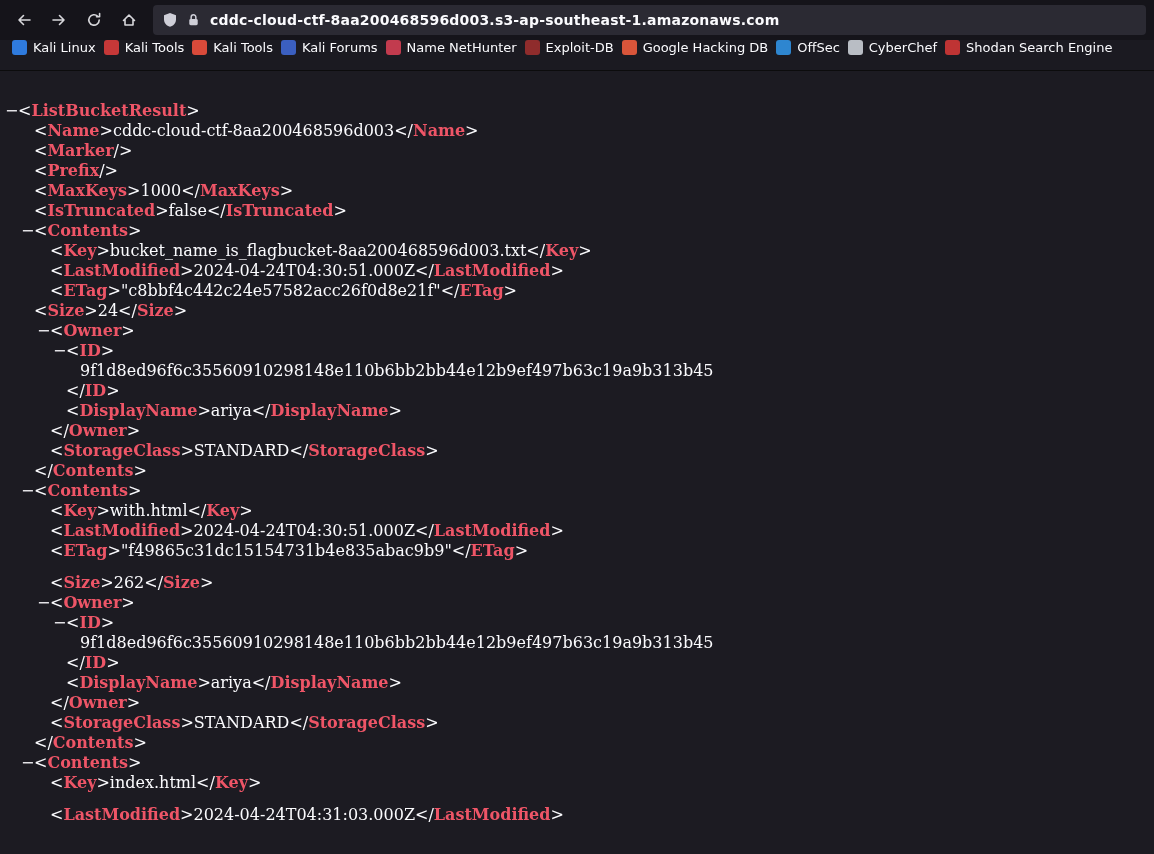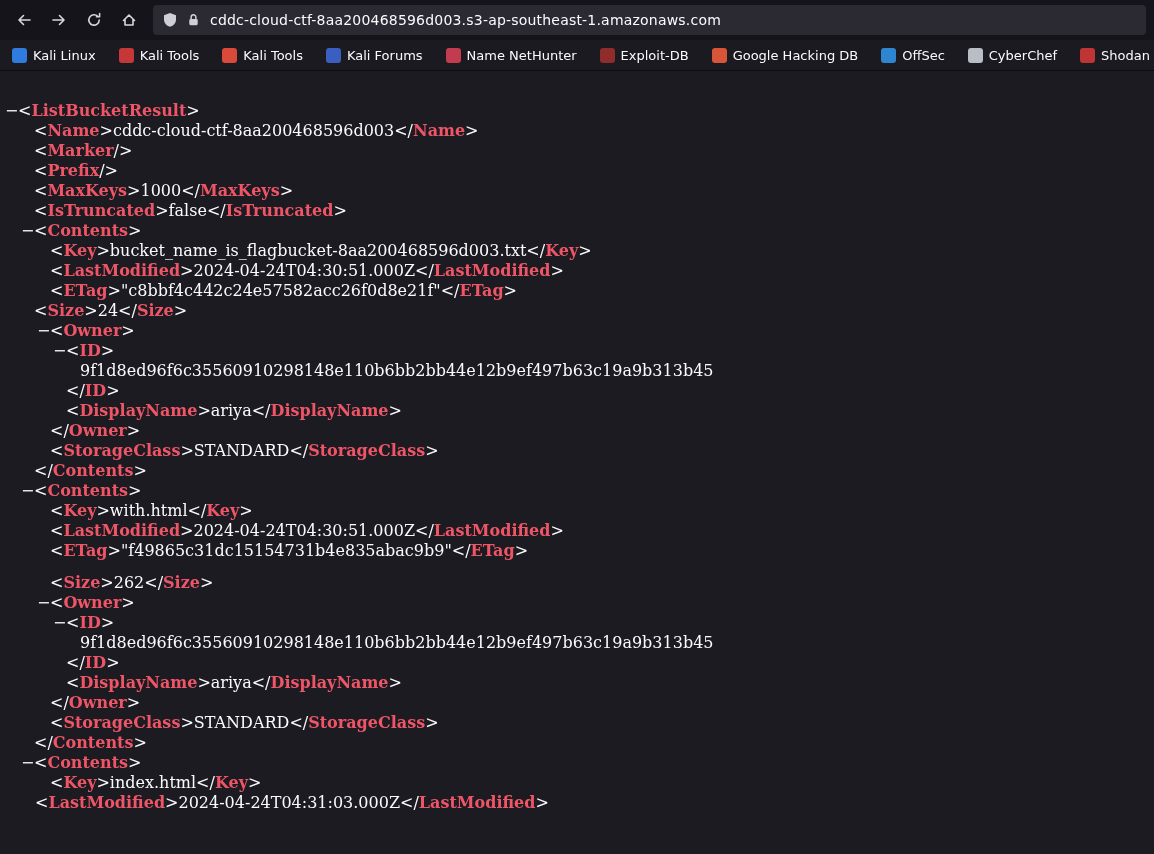--- a/index.html
+++ b/index.html
@@ -15,30 +15,30 @@
   }
   .nav-group { display:flex; align-items:center; gap:3px; }
   .nav-btn {
     width:32px; height:28px; background:transparent; border:none;
     border-radius:4px; display:flex; align-items:center; justify-content:center;
     cursor:pointer;
   }
   .urlbar {
     flex:1; height:30px; background:var(--urlbar-bg,#2b2a33);
     border-radius:4px; display:flex; align-items:center;
-    padding:0 10px; gap:9px; margin-left:8px;
+    padding:0 10px; gap:9px; margin-left:8px;font-weight:bold;
   }
   .ub-icon { display:flex; align-items:center; }
   .url-text {
     color:var(--fg,#fbfbfe); font-size:14px; letter-spacing:0.2px;
     white-space:nowrap; overflow:hidden;
   }
   .bookmarks-bar {
     height:31px; background:var(--bookmarks-bg,#1b1a21);
-    display:flex; align-items:center; padding:0 12px; gap:23px;
+    display:flex; align-items:flex-start; padding:0 12px; gap:8px;
     border-bottom:1px solid #0c0c0d;
   }
   .bookmark { display:flex; align-items:center; gap:6px; cursor:pointer; }
   .bm-icon { width:15px; height:15px; border-radius:3px; flex:0 0 auto; }
   .bm-label { color:var(--fg,#fbfbfe); font-size:13px; white-space:nowrap; }
   
   .content {
     height:783px; background:var(--page-bg,#1c1b22);
     color:var(--fg,#fbfbfe);
     font-family:"DejaVu Serif", serif;
@@ -186,17 +186,17 @@
         <div class="xml-line" style="padding-left: 50px;"><span class="toggle">−</span><span class="punc">&lt;</span><span class="tag">Owner</span><span class="punc">&gt;</span></div>
         <div class="xml-line" style="padding-left: 66px;"><span class="toggle">−</span><span class="punc">&lt;</span><span class="tag">ID</span><span class="punc">&gt;</span></div>
         <div class="xml-line" style="padding-left: 80px;"><span class="text">9f1d8ed96f6c35560910298148e110b6bb2bb44e12b9ef497b63c19a9b313b45</span></div>
         <div class="xml-line" style="padding-left: 66px;"><span class="punc">&lt;/</span><span class="tag">ID</span><span class="punc">&gt;</span></div>
         <div class="xml-line" style="padding-left: 66px;"><span class="punc">&lt;</span><span class="tag">DisplayName</span><span class="punc">&gt;</span><span class="text">ariya</span><span class="punc">&lt;/</span><span class="tag">DisplayName</span><span class="punc">&gt;</span></div>
         <div class="xml-line" style="padding-left: 50px;"><span class="punc">&lt;/</span><span class="tag">Owner</span><span class="punc">&gt;</span></div>
         <div class="xml-line" style="padding-left: 50px;"><span class="punc">&lt;</span><span class="tag">StorageClass</span><span class="punc">&gt;</span><span class="text">STANDARD</span><span class="punc">&lt;/</span><span class="tag">StorageClass</span><span class="punc">&gt;</span></div>
         <div class="xml-line" style="padding-left: 34px;"><span class="punc">&lt;/</span><span class="tag">Contents</span><span class="punc">&gt;</span></div>
         <div class="xml-line" style="padding-left: 34px;"><span class="toggle">−</span><span class="punc">&lt;</span><span class="tag">Contents</span><span class="punc">&gt;</span></div>
         <div class="xml-line" style="padding-left: 50px;"><span class="punc">&lt;</span><span class="tag">Key</span><span class="punc">&gt;</span><span class="text">index.html</span><span class="punc">&lt;/</span><span class="tag">Key</span><span class="punc">&gt;</span></div>
-        <div class="xml-line" style="padding-left: 35px;"><span class="punc">&lt;</span><span class="tag">LastModified</span><span class="punc">&gt;</span><span class="text">2024-04-24T04:31:03.000Z</span><span class="punc">&lt;/</span><span class="tag">LastModified</span><span class="punc">&gt;</span></div>
+        <div class="xml-line" style="padding-left: 50px; margin-top: 12px;"><span class="punc">&lt;</span><span class="tag">LastModified</span><span class="punc">&gt;</span><span class="text">2024-04-24T04:31:03.000Z</span><span class="punc">&lt;/</span><span class="tag">LastModified</span><span class="punc">&gt;</span></div>
       </div>
   </div>
 
 </div>
 
 </body></html>

